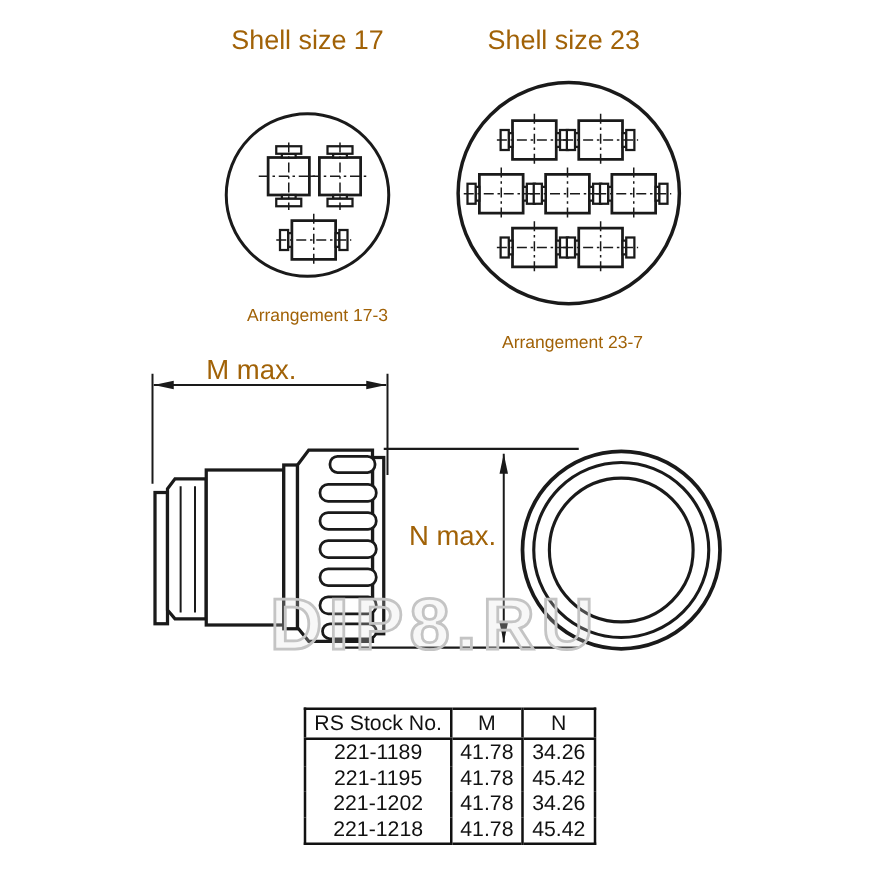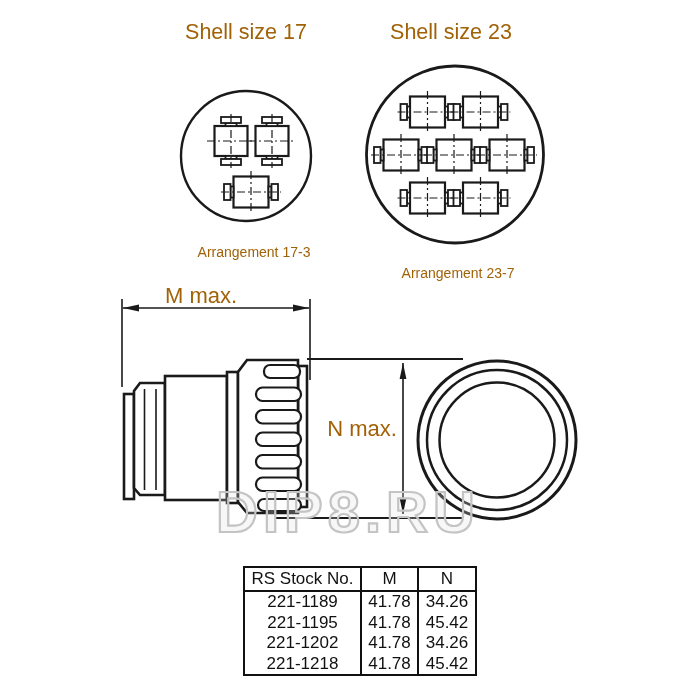--- a/index.html
+++ b/index.html
@@ -14,21 +14,21 @@
   .sq{fill:#ffffff;stroke:#1a1a1a;stroke-width:2.2;}
   .cl{stroke:#1a1a1a;stroke-width:1.2;fill:none;stroke-dasharray:8 3 2 3;}
   .dim{stroke:#1a1a1a;stroke-width:1.6;fill:none;}
   .ext{stroke:#1a1a1a;stroke-width:1.8;fill:none;}
   .slot{fill:#ffffff;stroke:#1a1a1a;stroke-width:2.2;}
   .label{position:absolute;transform:translateX(-50%);white-space:nowrap;color:#a16207;}
   .shell-title{font-size:21.5px;top:20px;}
   .arr-label{font-size:14px;}
   .dim-label{font-size:22px;}
   #watermark{
-    position:absolute;left:216px;top:483px;
+    position:absolute;left:216px;top:471px;
     font-size:58px;font-weight:bold;letter-spacing:5px;line-height:1;
     color:rgba(225,225,225,0.25);
     -webkit-text-stroke:2.2px #c4c4c4;
     z-index:5;white-space:nowrap;
   }
   #stock-table{
     position:absolute;left:243px;top:566px;width:234px;
     border-collapse:collapse;table-layout:fixed;
     font-size:17px;line-height:20.5px;color:#111111;
     border:2.5px solid #111111;background:#ffffff;z-index:6;

